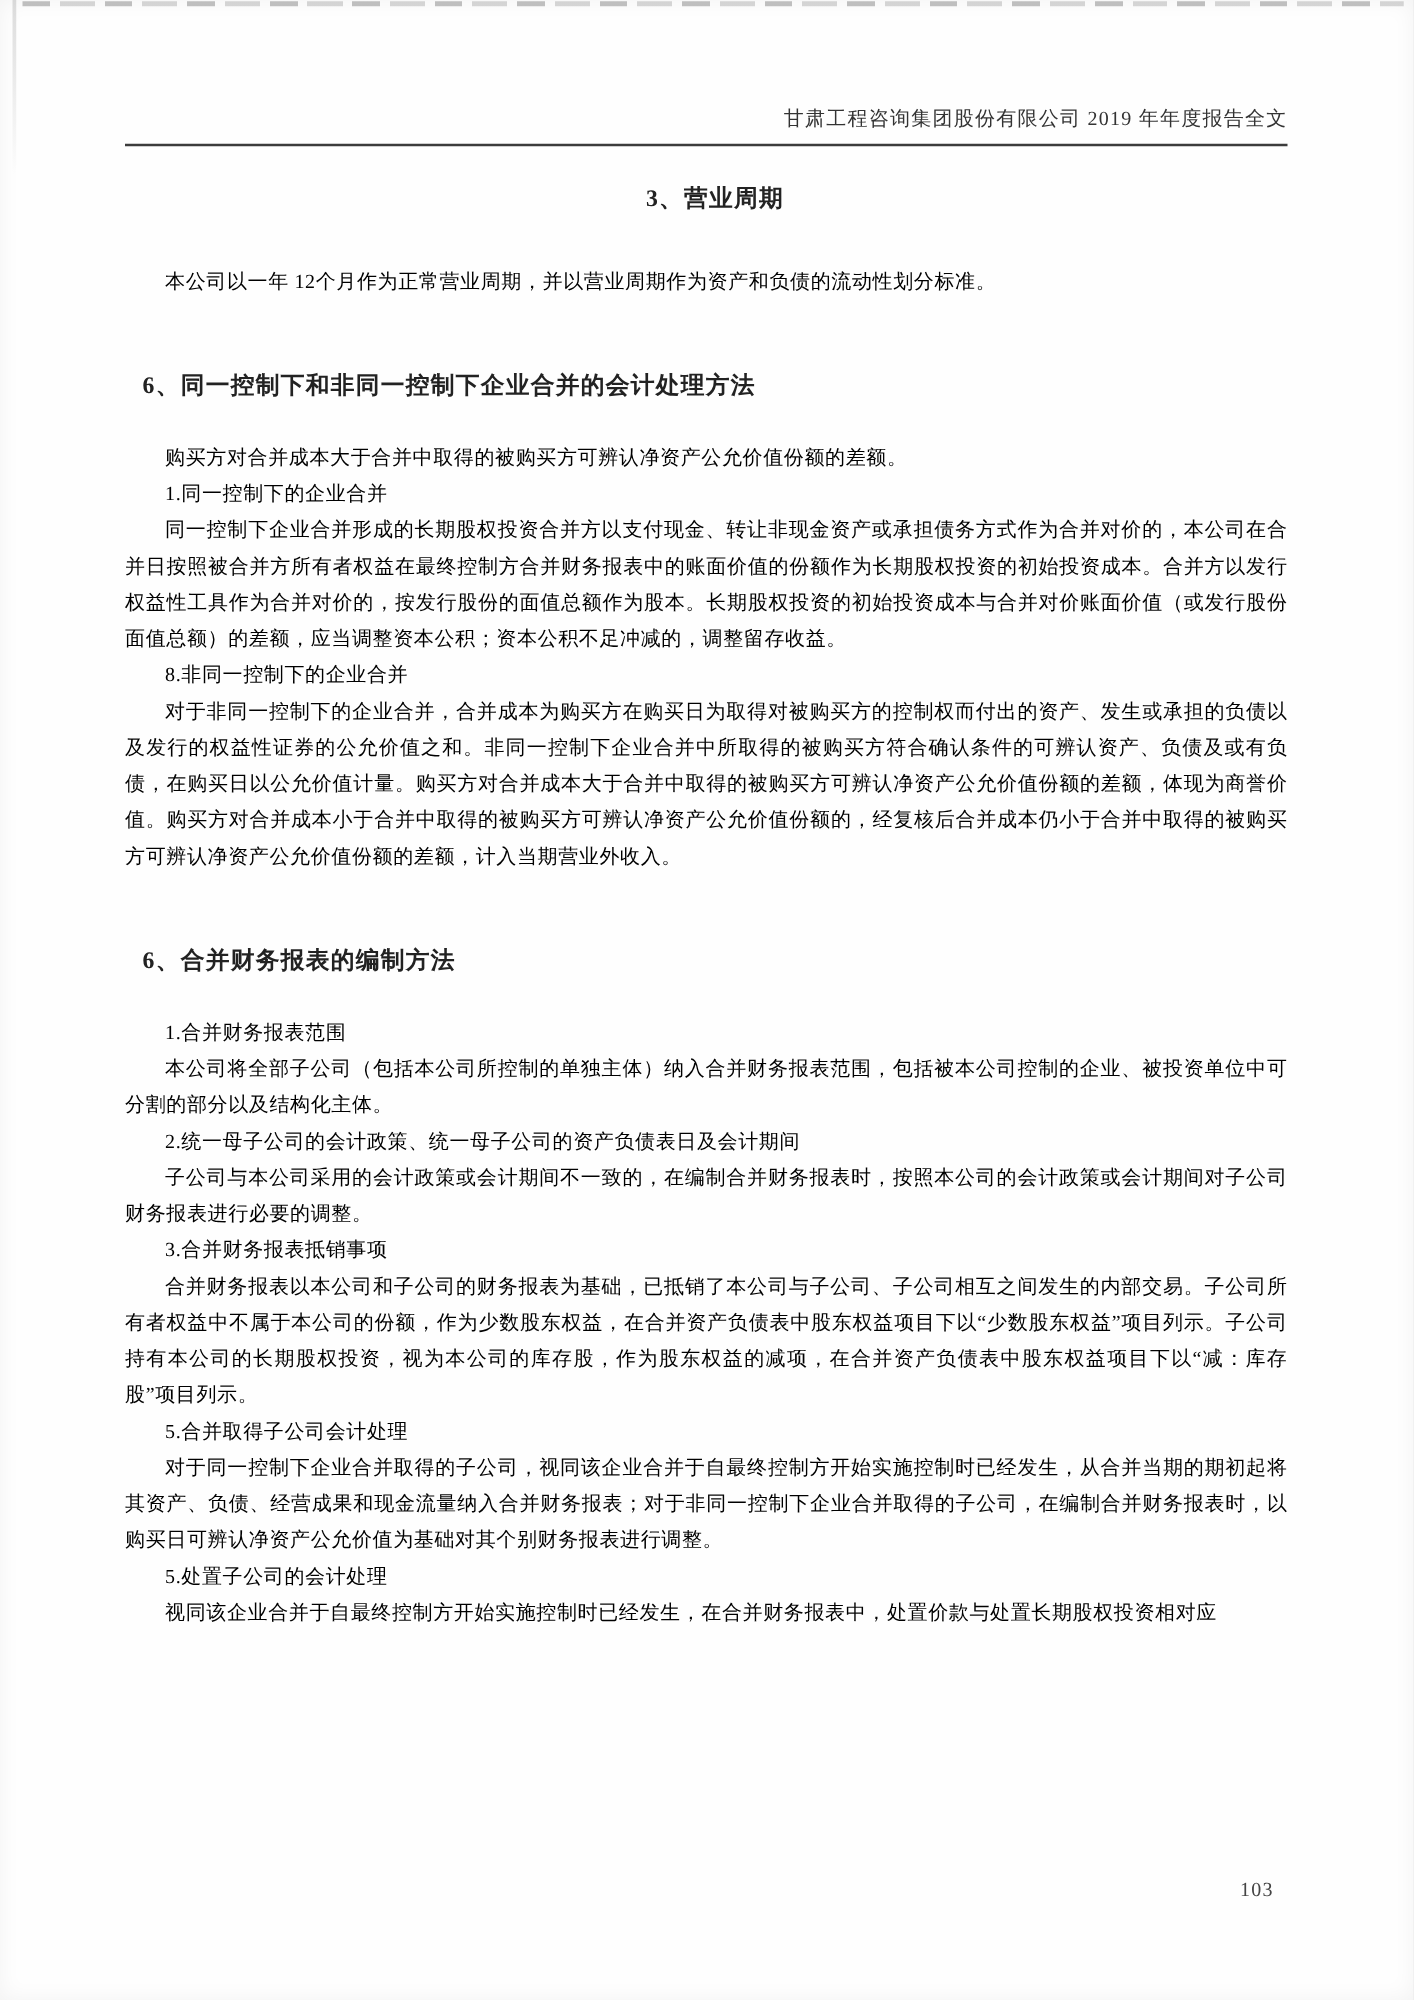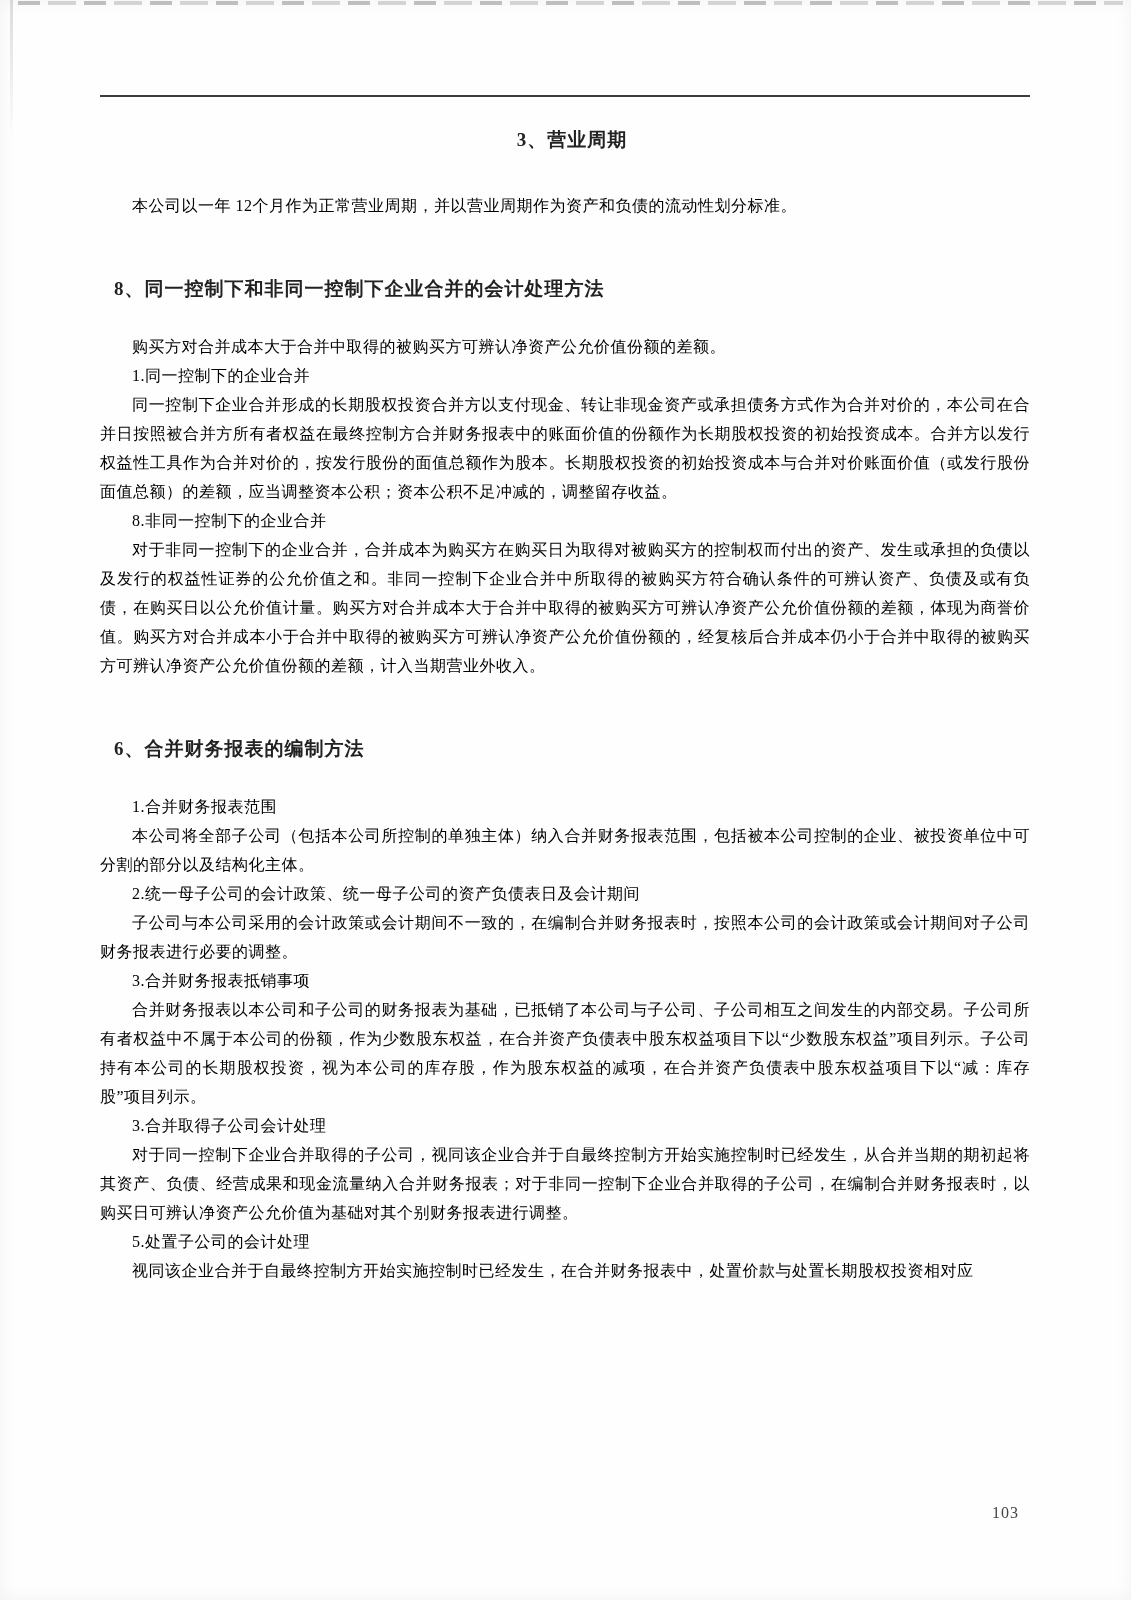--- a/index.html
+++ b/index.html
@@ -72,52 +72,53 @@
 </head>
 <body>
 
 <div class="page">
   <div class="scan-dashes"></div>
   <div class="scan-edge"></div>
 
   <div class="content">
 
     <header>
+      <div class="doc-header">甘肃工程咨询集团股份有限公司 2019 年年度报告全文</div>
       <div class="header-rule"></div>
     </header>
 
     <section>
       <h2 class="sec-heading first">3、营业周期</h2>
       <div class="sec-body lone">
         <p class="para">本公司以一年 12个月作为正常营业周期，并以营业周期作为资产和负债的流动性划分标准。</p>
       </div>
     </section>
 
 
     <section>
-      <h2 class="sec-heading">8、同一控制下和非同一控制下企业合并的会计处理方法</h2>
+      <h2 class="sec-heading">6、同一控制下和非同一控制下企业合并的会计处理方法</h2>
       <div class="sec-body">
         <p class="para">购买方对合并成本大于合并中取得的被购买方可辨认净资产公允价值份额的差额。</p>
         <p class="para">1.同一控制下的企业合并</p>
         <p class="para">同一控制下企业合并形成的长期股权投资合并方以支付现金、转让非现金资产或承担债务方式作为合并对价的，本公司在合并日按照被合并方所有者权益在最终控制方合并财务报表中的账面价值的份额作为长期股权投资的初始投资成本。合并方以发行权益性工具作为合并对价的，按发行股份的面值总额作为股本。长期股权投资的初始投资成本与合并对价账面价值（或发行股份面值总额）的差额，应当调整资本公积；资本公积不足冲减的，调整留存收益。</p>
         <p class="para">8.非同一控制下的企业合并</p>
         <p class="para">对于非同一控制下的企业合并，合并成本为购买方在购买日为取得对被购买方的控制权而付出的资产、发生或承担的负债以及发行的权益性证券的公允价值之和。非同一控制下企业合并中所取得的被购买方符合确认条件的可辨认资产、负债及或有负债，在购买日以公允价值计量。购买方对合并成本大于合并中取得的被购买方可辨认净资产公允价值份额的差额，体现为商誉价值。购买方对合并成本小于合并中取得的被购买方可辨认净资产公允价值份额的，经复核后合并成本仍小于合并中取得的被购买方可辨认净资产公允价值份额的差额，计入当期营业外收入。</p>
       </div>
     </section>
 
     <section>
       <h2 class="sec-heading">6、合并财务报表的编制方法</h2>
       <div class="sec-body">
         <p class="para">1.合并财务报表范围</p>
         <p class="para">本公司将全部子公司（包括本公司所控制的单独主体）纳入合并财务报表范围，包括被本公司控制的企业、被投资单位中可分割的部分以及结构化主体。</p>
         <p class="para">2.统一母子公司的会计政策、统一母子公司的资产负债表日及会计期间</p>
         <p class="para">子公司与本公司采用的会计政策或会计期间不一致的，在编制合并财务报表时，按照本公司的会计政策或会计期间对子公司财务报表进行必要的调整。</p>
         <p class="para">3.合并财务报表抵销事项</p>
         <p class="para">合并财务报表以本公司和子公司的财务报表为基础，已抵销了本公司与子公司、子公司相互之间发生的内部交易。子公司所有者权益中不属于本公司的份额，作为少数股东权益，在合并资产负债表中股东权益项目下以“少数股东权益”项目列示。子公司持有本公司的长期股权投资，视为本公司的库存股，作为股东权益的减项，在合并资产负债表中股东权益项目下以“减：库存股”项目列示。</p>
-        <p class="para">3.合并取得子公司会计处理</p>
+        <p class="para">5.合并取得子公司会计处理</p>
         <p class="para">对于同一控制下企业合并取得的子公司，视同该企业合并于自最终控制方开始实施控制时已经发生，从合并当期的期初起将其资产、负债、经营成果和现金流量纳入合并财务报表；对于非同一控制下企业合并取得的子公司，在编制合并财务报表时，以购买日可辨认净资产公允价值为基础对其个别财务报表进行调整。</p>
         <p class="para">5.处置子公司的会计处理</p>
         <p class="para">视同该企业合并于自最终控制方开始实施控制时已经发生，在合并财务报表中，处置价款与处置长期股权投资相对应</p>
       </div>
     </section>
 
   </div>
 
   <div class="page-number">103</div>
 </div>

